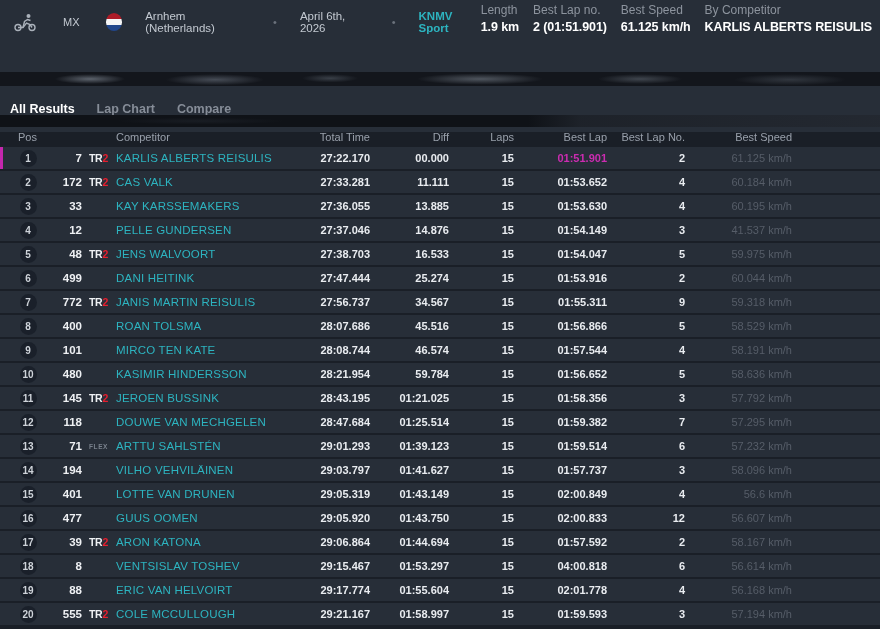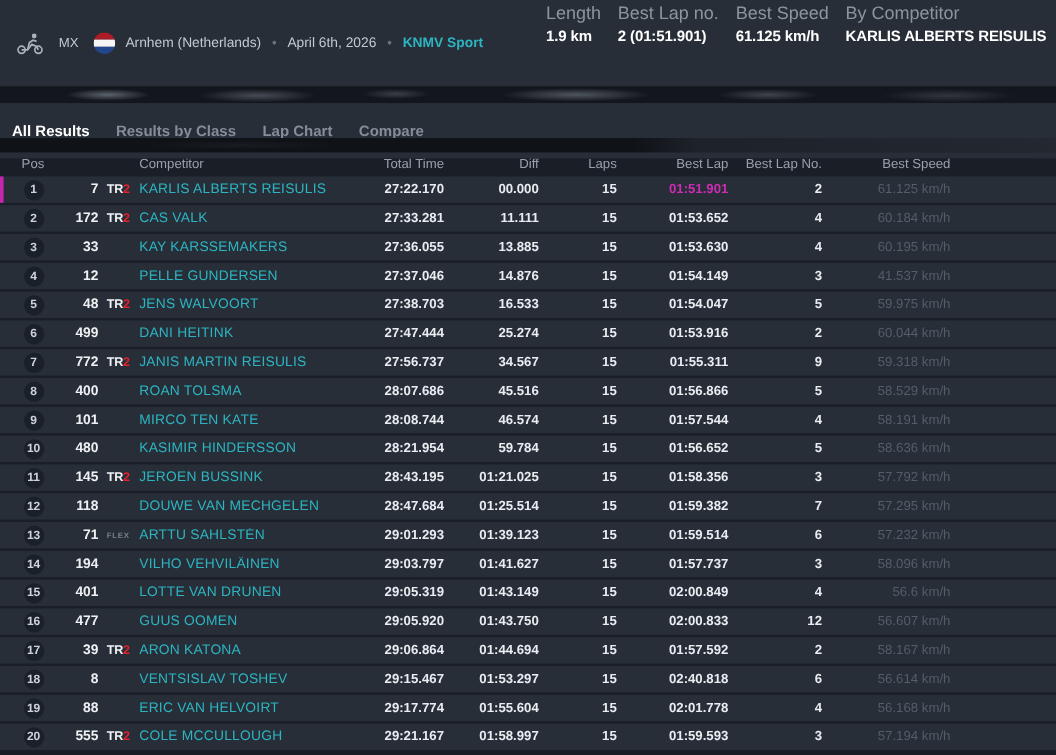--- a/index.html
+++ b/index.html
@@ -13,31 +13,31 @@
   .top { height:72px; background:#272e38; position:relative; }
   .title-row { display:flex; align-items:center; padding:9px 12px 0 13px; height:34px; }
   .race-title { color:#fff; font-size:21px; font-weight:bold; letter-spacing:.3px; cursor:pointer; }
   .chev { margin-left:10px; display:inline-flex; cursor:pointer; }
   .prov-badge {
     position:absolute; top:8px; right:8px; height:18px; padding:0 13px;
     background:#554e28; color:#e3c531; font-size:10px; font-weight:bold;
     letter-spacing:.6px; border-radius:9px; display:flex; align-items:center;
   }
   .meta-row { display:flex; justify-content:space-between; align-items:flex-start; padding:0 8px 0 13px; }
-  .meta-left { display:flex; align-items:center; gap:9px; margin-top:26px; }
+  .meta-left { display:flex; align-items:center; gap:23px; margin-top:10px; }
   .meta-left .mx { color:#c3c9d1; font-size:11px; margin-left:3px; }
   .flag { width:18px; height:18px; border-radius:50%; overflow:hidden; display:flex; flex-direction:column; margin-left:3px; }
   .flag i { flex:1; display:block; }
   .flag .r { background:#ae1c28; } .flag .w { background:#f5f5f5; } .flag .b { background:#21468b; }
   .meta-text { color:#c3c9d1; font-size:11.5px; }
   .dot { color:#6b727c; font-size:11px; }
   .org-link { color:#2db4c0; font-size:11.5px; font-weight:bold; cursor:pointer; }
   .stats { display:flex; gap:14px; margin-top:3px; }
   .stat { text-align:left; }
-  .stat .lbl { color:#8d949e; font-size:15px; margin-bottom:3px; }
+  .stat .lbl { color:#8d949e; font-size:12px; margin-bottom:3px; }
   .stat .val { color:#fff; font-size:12.5px; font-weight:bold; letter-spacing:-.1px; white-space:nowrap; }
   
   .strip { height:55px; position:relative; background:#272e38; }
   .band-top {
     position:absolute; top:0; left:0; right:0; height:14px;
     background-color:#13161c;
     background-image:
       radial-gradient(ellipse 50px 7px at 90px 50%, rgba(165,175,188,.5), transparent 70%),
       radial-gradient(ellipse 70px 8px at 215px 55%, rgba(140,150,165,.42), transparent 70%),
       radial-gradient(ellipse 40px 6px at 330px 45%, rgba(120,130,142,.38), transparent 70%),
@@ -128,21 +128,20 @@
           <div class="val">KARLIS ALBERTS REISULIS</div>
         </div>
       </div>
     </div>
   </div>
 
   <div class="strip">
     <div class="band-top"></div>
     <div class="tabs">
       <span class="tab active">All Results</span>
-      <span class="tab">Results by Class</span>
       <span class="tab">Lap Chart</span>
       <span class="tab">Compare</span>
     </div>
     <div class="band-bottom"></div>
   </div>
 
   <div class="table">
     <div class="thead grid">
       <div></div>
       <div class="h" style="padding-left:4px">Pos</div>
@@ -489,21 +488,21 @@
             <span class="pos-circle">18</span>
           </div>
           <div class="c-num r">8</div>
           <div class="c-badge">
             <span></span>
           </div>
           <div class="c-name">VENTSISLAV TOSHEV</div>
           <div class="c-val r">29:15.467</div>
           <div class="c-val r">01:53.297</div>
           <div class="c-val r">15</div>
-          <div class="c-val c-bestlap r">02:40.818</div>
+          <div class="c-val c-bestlap r">04:00.818</div>
           <div class="c-val r">6</div>
           <div class="c-speed r">56.614 km/h</div>
           <div></div>
         </div>
 
         <div class="row grid">
           <div></div>
           <div class="pos-cell">
             <span class="pos-circle">19</span>
           </div>

